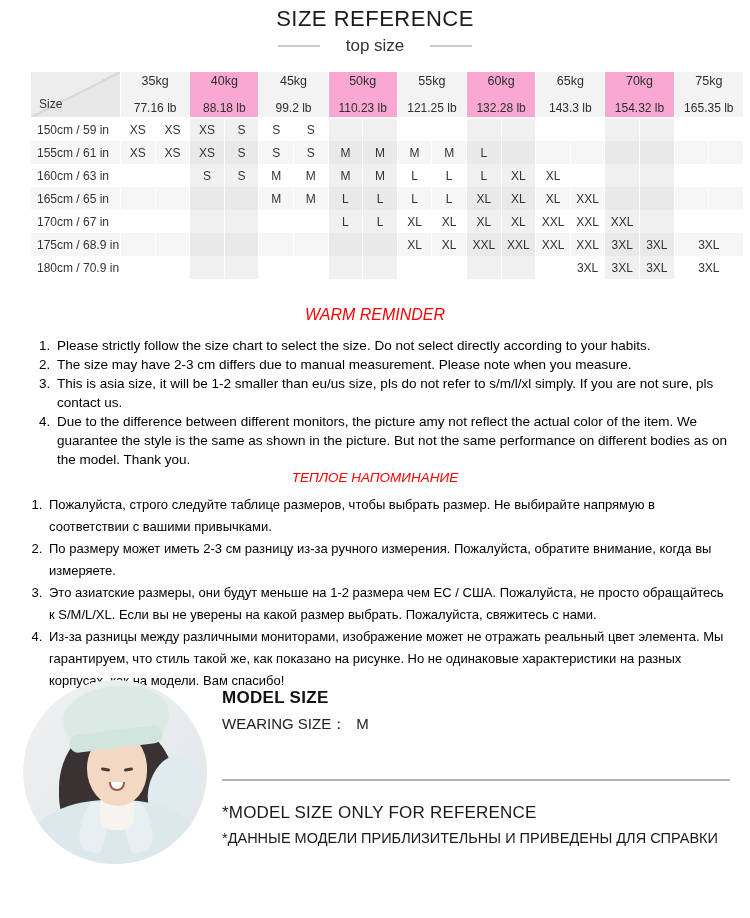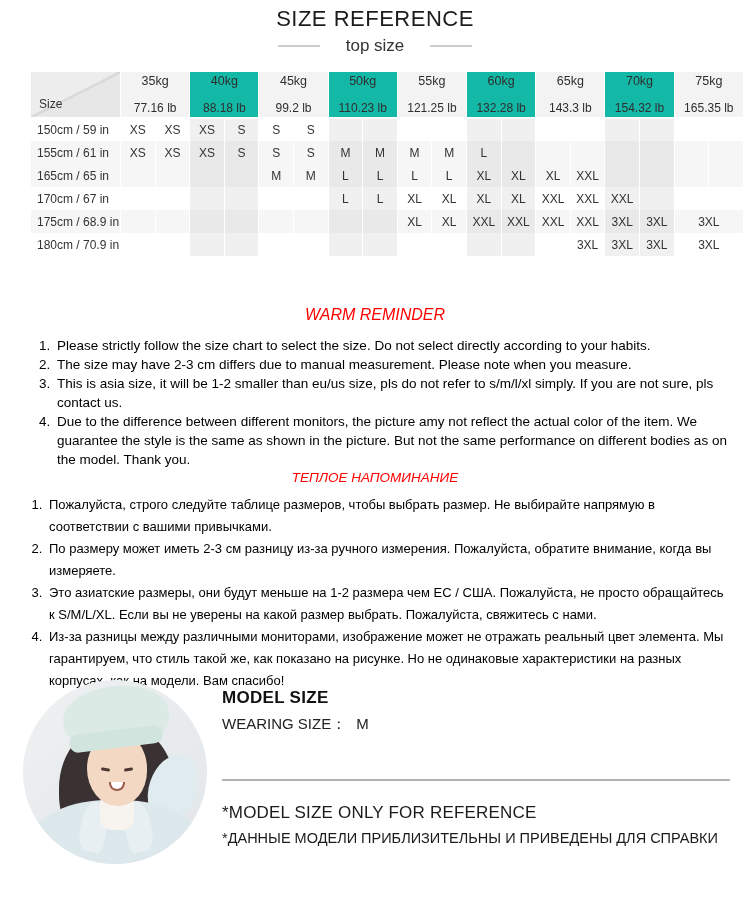--- a/index.html
+++ b/index.html
@@ -26,21 +26,21 @@
     position:absolute; top:72px; left:30px; width:714px;
     border-collapse:collapse; table-layout:fixed;
     font-size:12px; color:#333;
   }
   .size-table th, .size-table td {
     padding:0; text-align:center; font-weight:400;
     border-left:1px solid #fff; border-right:1px solid #fff;
     overflow:hidden; white-space:nowrap;
   }
   .size-table thead th { height:46px; background:#f3f3f3; border-bottom:2px solid #fff; }
-  .size-table thead th.g-odd { background:#14b8a6; }
+  .size-table thead th.g-odd { background:#f9a8d4; }
   .size-table thead th .kg { display:block; font-size:12.5px; margin-bottom:13px; color:#2e2e2e; }
   .size-table thead th .lb { display:block; font-size:12px; color:#2e2e2e; }
   .size-table th.corner {
     position:relative;
     background:linear-gradient(to bottom right, #ededed 48.5%, #d9d9d9 48.5%, #d9d9d9 51.5%, #e7e7e7 51.5%);
   }
   .size-table th.corner .w { position:absolute; top:6px; right:9px; font-size:16px;margin-top:42px; }
   .size-table th.corner .s { position:absolute; bottom:6px; left:8px; font-size:12px; }
   .size-table tbody td { height:23px; }
   .size-table td.row-label { text-align:left; padding-left:6px; color:#333; }
@@ -206,20 +206,41 @@
           <td class="c-tint">S</td>
           <td>S</td>
           <td>S</td>
           <td class="c-tint">M</td>
           <td class="c-tint">M</td>
           <td>M</td>
           <td>M</td>
           <td class="c-tint">L</td>
           <td class="c-tint"></td>
           <td></td>
+          <td></td>
+          <td class="c-tint"></td>
+          <td class="c-tint"></td>
+          <td></td>
+          <td></td>
+        </tr>
+        <tr>
+          <td class="row-label">160cm  /  63 in</td>
+          <td></td>
+          <td></td>
+          <td class="c-tint">S</td>
+          <td class="c-tint">S</td>
+          <td>M</td>
+          <td>M</td>
+          <td class="c-tint">M</td>
+          <td class="c-tint">M</td>
+          <td>L</td>
+          <td>L</td>
+          <td class="c-tint">L</td>
+          <td class="c-tint">XL</td>
+          <td>XL</td>
           <td></td>
           <td class="c-tint"></td>
           <td class="c-tint"></td>
           <td></td>
           <td></td>
         </tr>
         <tr class="r-tint">
           <td class="row-label">165cm  /  65 in</td>
           <td></td>
           <td></td>

